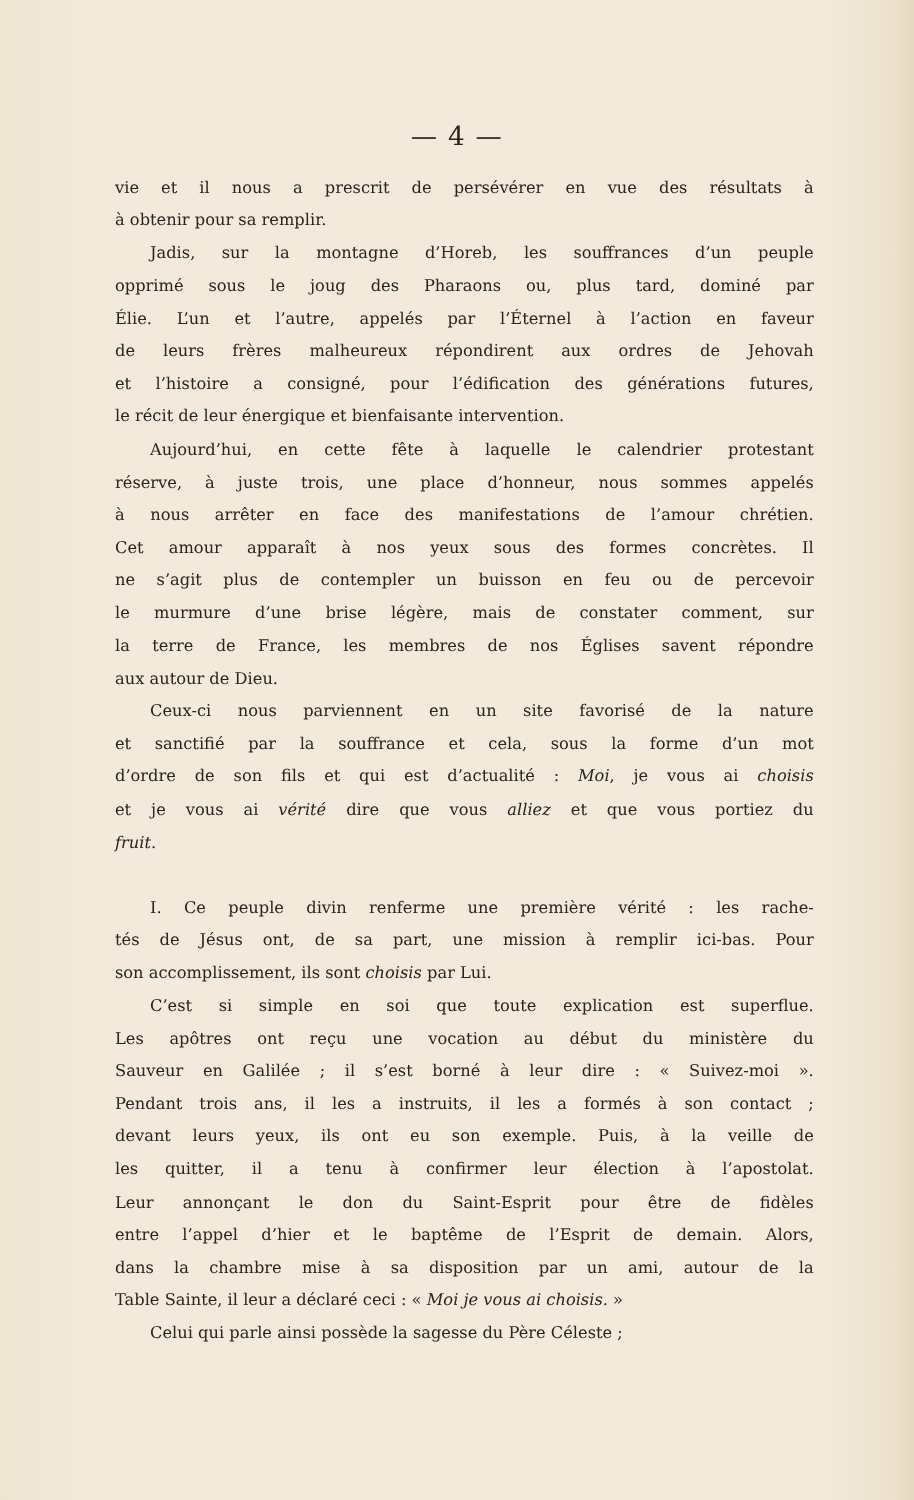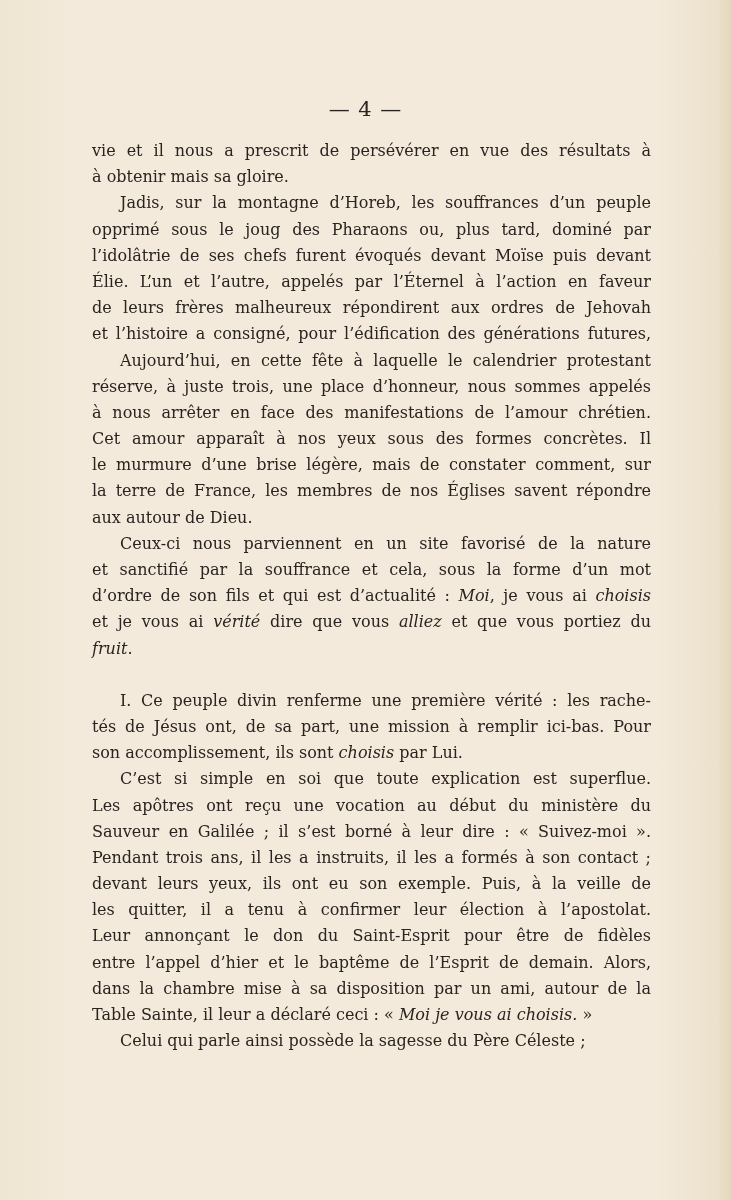--- a/index.html
+++ b/index.html
@@ -29,21 +29,21 @@
       font-size: 21px;
       color: #2a2420;
       letter-spacing: 1px;
     }
     .body-text {
       position: absolute;
       left: 92px;
       top: 138px;
       width: 559px;
       font-family: "DejaVu Serif", serif;
-      font-size: 16px;
+      font-size: 13px;
       line-height: 26.2px;
       color: #2a2420;
     }
     .line {
       display: block;
       white-space: nowrap;
       text-align: justify;
       text-align-last: justify;
       height: 26.2px;
     }
@@ -55,35 +55,36 @@
     i { }
   </style>
 </head>
 <body>
 
 <div class="page">
   <div class="page-number">— 4 —</div>
   <div class="body-text" id="body-text">
       <div>
         <span class="line"><span>vie et il nous a prescrit de persévérer en vue des résultats à</span></span>
-        <span class="line last"><span>à obtenir mais sa gloire.</span></span>
+        <span class="line last"><span>à obtenir pour sa remplir.</span></span>
       </div>
       <div>
         <span class="line indent"><span>Jadis, sur la montagne d’Horeb, les souffrances d’un peuple</span></span>
         <span class="line"><span>opprimé sous le joug des Pharaons ou, plus tard, dominé par</span></span>
-        <span class="line"><span>l’idolâtrie de ses chefs furent évoqués devant Moïse puis devant</span></span>
         <span class="line"><span>Élie. L’un et l’autre, appelés par l’Éternel à l’action en faveur</span></span>
         <span class="line"><span>de leurs frères malheureux répondirent aux ordres de Jehovah</span></span>
         <span class="line"><span>et l’histoire a consigné, pour l’édification des générations futures,</span></span>
+        <span class="line last"><span>le récit de leur énergique et bienfaisante intervention.</span></span>
       </div>
       <div>
         <span class="line indent"><span>Aujourd’hui, en cette fête à laquelle le calendrier protestant</span></span>
         <span class="line"><span>réserve, à juste trois, une place d’honneur, nous sommes appelés</span></span>
         <span class="line"><span>à nous arrêter en face des manifestations de l’amour chrétien.</span></span>
         <span class="line"><span>Cet amour apparaît à nos yeux sous des formes concrètes. Il</span></span>
+        <span class="line"><span>ne s’agit plus de contempler un buisson en feu ou de percevoir</span></span>
         <span class="line"><span>le murmure d’une brise légère, mais de constater comment, sur</span></span>
         <span class="line"><span>la terre de France, les membres de nos Églises savent répondre</span></span>
         <span class="line last"><span>aux autour de Dieu.</span></span>
       </div>
       <div>
         <span class="line indent"><span>Ceux-ci nous parviennent en un site favorisé de la nature</span></span>
         <span class="line"><span>et sanctifié par la souffrance et cela, sous la forme d’un mot</span></span>
         <span class="line"><span>d’ordre de son fils et qui est d’actualité : </span><i>Moi</i><span>, je vous ai </span><i>choisis</i></span>
         <span class="line"><span>et je vous ai </span><i>vérité</i><span> dire que vous </span><i>alliez</i><span> et que vous portiez du</span></span>
         <span class="line last"><i>fruit</i><span>.</span></span>

